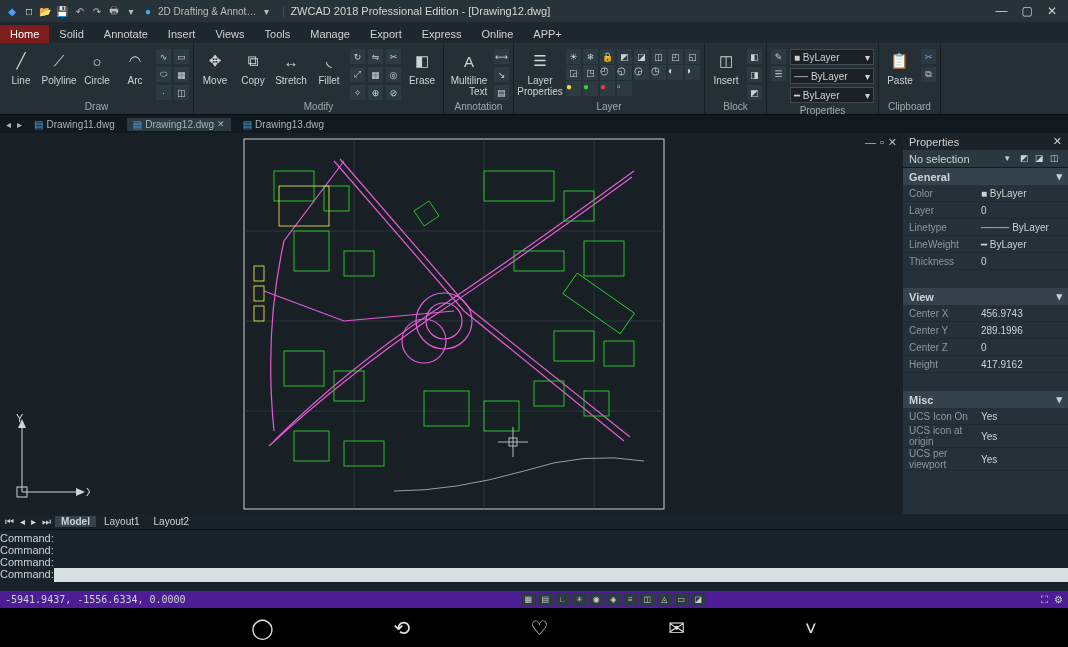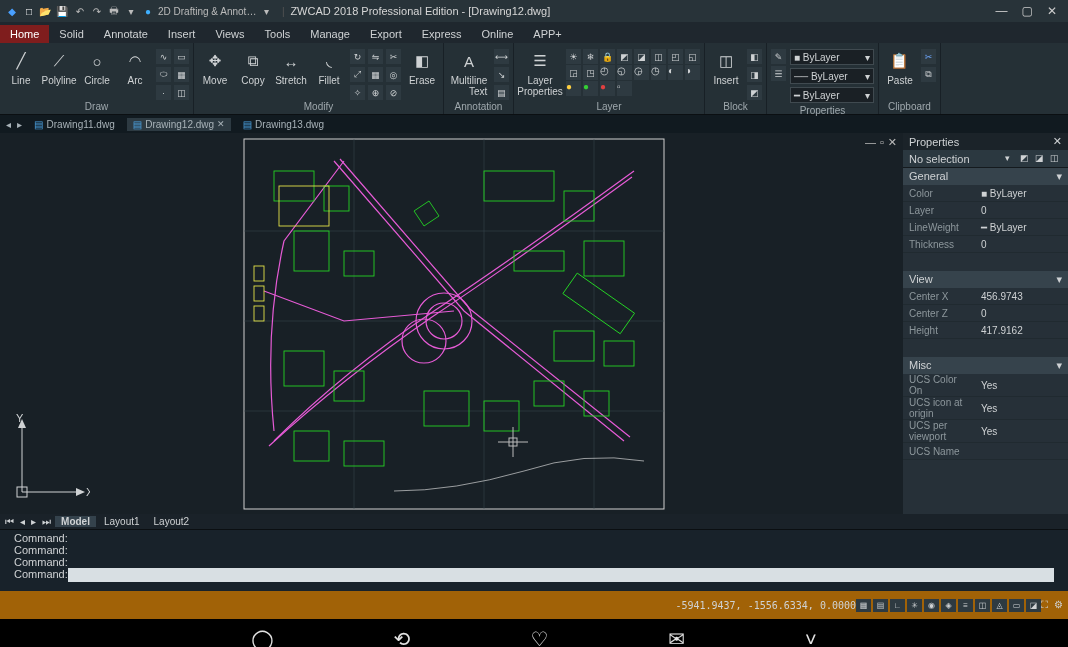--- a/index.html
+++ b/index.html
@@ -31,33 +31,33 @@
 .canvasarea{flex:1;position:relative;background:#182026;overflow:hidden}
 .doc-controls{position:absolute;top:3px;right:6px;display:flex;gap:4px;color:#bbb;font-size:11px}
 .doc-controls span{cursor:pointer}
 .ucs{position:absolute;left:10px;bottom:8px;color:#cfd2d4;font-size:10px;pointer-events:none}
 .propspanel{width:165px;background:#263038;color:#cfd2d4;display:flex;flex-direction:column;font-size:11px}
 .propspanel .head{height:17px;background:#1b2329;display:flex;align-items:center;padding:0 6px;justify-content:space-between}
 .propspanel .head .x{cursor:pointer}
 .propspanel .sel{height:18px;padding:8px 6px;display:flex;align-items:center;justify-content:space-between;border-bottom:1px solid #141a1e;background:#2b3840}
 .propspanel .sel .ics{display:flex;gap:3px}
 .propspanel .sel .ics span{width:12px;height:12px;font-size:9px;cursor:pointer}
-.propspanel .section{background:#36434c;padding:2px 6px;font-weight:normal;display:flex;justify-content:space-between;align-items:flex-start}
+.propspanel .section{background:#36434c;padding:2px 6px;font-weight:bold;display:flex;justify-content:space-between;align-items:flex-end}
 .propspanel .row{display:flex;font-size:10px;border-bottom:1px solid #202a30;min-height:17px;align-items:center}
 .propspanel .row .k{width:75px;padding:0 6px;color:#8d979c}
 .propspanel .row .v{flex:1;padding:0 3px;color:#cfd2d4}
 .layouttabs{height:15px;background:#1a2229;color:#cfd2d4;font-size:10px;display:flex;align-items:center;padding-left:3px;gap:2px}
 .layouttabs .nav{cursor:pointer;padding:0 2px}
 .layouttabs .lt{padding:0 6px;cursor:pointer}
 .layouttabs .lt.active{background:#34424c;font-weight:bold}
-.cmdwindow{height:62px;background:#18222a;color:#cfd2d4;font-family:Consolas,monospace;font-size:11px;padding:2px 14px;overflow:hidden;border-top:1px solid #0b0f12}
+.cmdwindow{height:62px;background:#18222a;color:#cfd2d4;font-family:Consolas,monospace;font-size:11px;padding:2px 0;overflow:hidden;border-top:1px solid #0b0f12}
 .cmdwindow .line{white-space:pre}
 .cmdwindow .inputline{display:flex}
 .cmdwindow input{flex:1;background:#d8dfe3;border:none;color:#111;font-family:inherit;font-size:11px;height:14px;padding:0 3px}
-.statusbar{height:28px;background:#a16207;display:flex;align-items:center;color:#cfd2d4;font-size:10px;padding:0 5px;justify-content:flex-end}
+.statusbar{height:17px;background:#4c1d95;display:flex;align-items:center;color:#cfd2d4;font-size:10px;padding:0 5px;justify-content:space-between}
 .statusbar .coords{font-family:Consolas,monospace}
 .statusbar .toggles{display:flex;gap:2px}
 .statusbar .toggles span{width:15px;height:13px;background:#2e3a41;display:flex;align-items:center;justify-content:center;cursor:pointer;font-size:8px}
 .dock{height:40px;background:#000;display:flex;align-items:center;justify-content:center;gap:120px;color:#e3e3e3;font-size:20px}
 .dock span{cursor:pointer}
 svg.map{position:absolute;left:224px;top:-2px;width:460px;height:390px}
 svg.map .grid{stroke:#3a4a52;stroke-width:0.5}
 svg.map .frame{stroke:#d0d0d0;stroke-width:1;fill:none}
 svg.map .road{stroke:#e65bd6;stroke-width:1.2;fill:none}
 svg.map .road2{stroke:#f1f1f1;stroke-width:0.6;fill:none}
@@ -411,64 +411,68 @@
       </div>
     <div class="row">
         <div class="k">Color</div>
         <div class="v">■ <span>ByLayer</span></div>
       </div>
     <div class="row">
         <div class="k">Layer</div>
         <div class="v">0</div>
       </div>
     <div class="row">
+        <div class="k">Linetype</div>
+        <div class="v">──── <span>ByLayer</span></div>
+      </div>
+    <div class="row">
         <div class="k">LineWeight</div>
         <div class="v">━ <span>ByLayer</span></div>
       </div>
     <div class="row">
         <div class="k">Thickness</div>
         <div class="v">0</div>
       </div>
     <div style="height:18px"></div>
     <div class="section">
         <span>View</span>
         <span>▾</span>
       </div>
     <div class="row">
         <div class="k">Center X</div>
         <div class="v">456.9743</div>
       </div>
     <div class="row">
+        <div class="k">Center Y</div>
+        <div class="v">289.1996</div>
+      </div>
+    <div class="row">
         <div class="k">Center Z</div>
         <div class="v">0</div>
       </div>
     <div class="row">
         <div class="k">Height</div>
         <div class="v">417.9162</div>
       </div>
     <div style="height:18px"></div>
     <div class="section">
         <span>Misc</span>
         <span>▾</span>
       </div>
     <div class="row">
-        <div class="k">UCS Color On</div>
+        <div class="k">UCS Icon On</div>
         <div class="v">Yes</div>
       </div>
     <div class="row">
         <div class="k">UCS icon at origin</div>
         <div class="v">Yes</div>
       </div>
     <div class="row">
         <div class="k">UCS per viewport</div>
         <div class="v">Yes</div>
-      </div>
-    <div class="row">
-        <div class="k">UCS Name</div>
-        <div class="v"></div>
       </div>
   </div>
 </div>
 
 <div class="layouttabs">
   <span class="nav">⏮</span>
   <span class="nav">◂</span>
   <span class="nav">▸</span>
   <span class="nav">⏭</span>
   <span class="lt active">Model</span>

